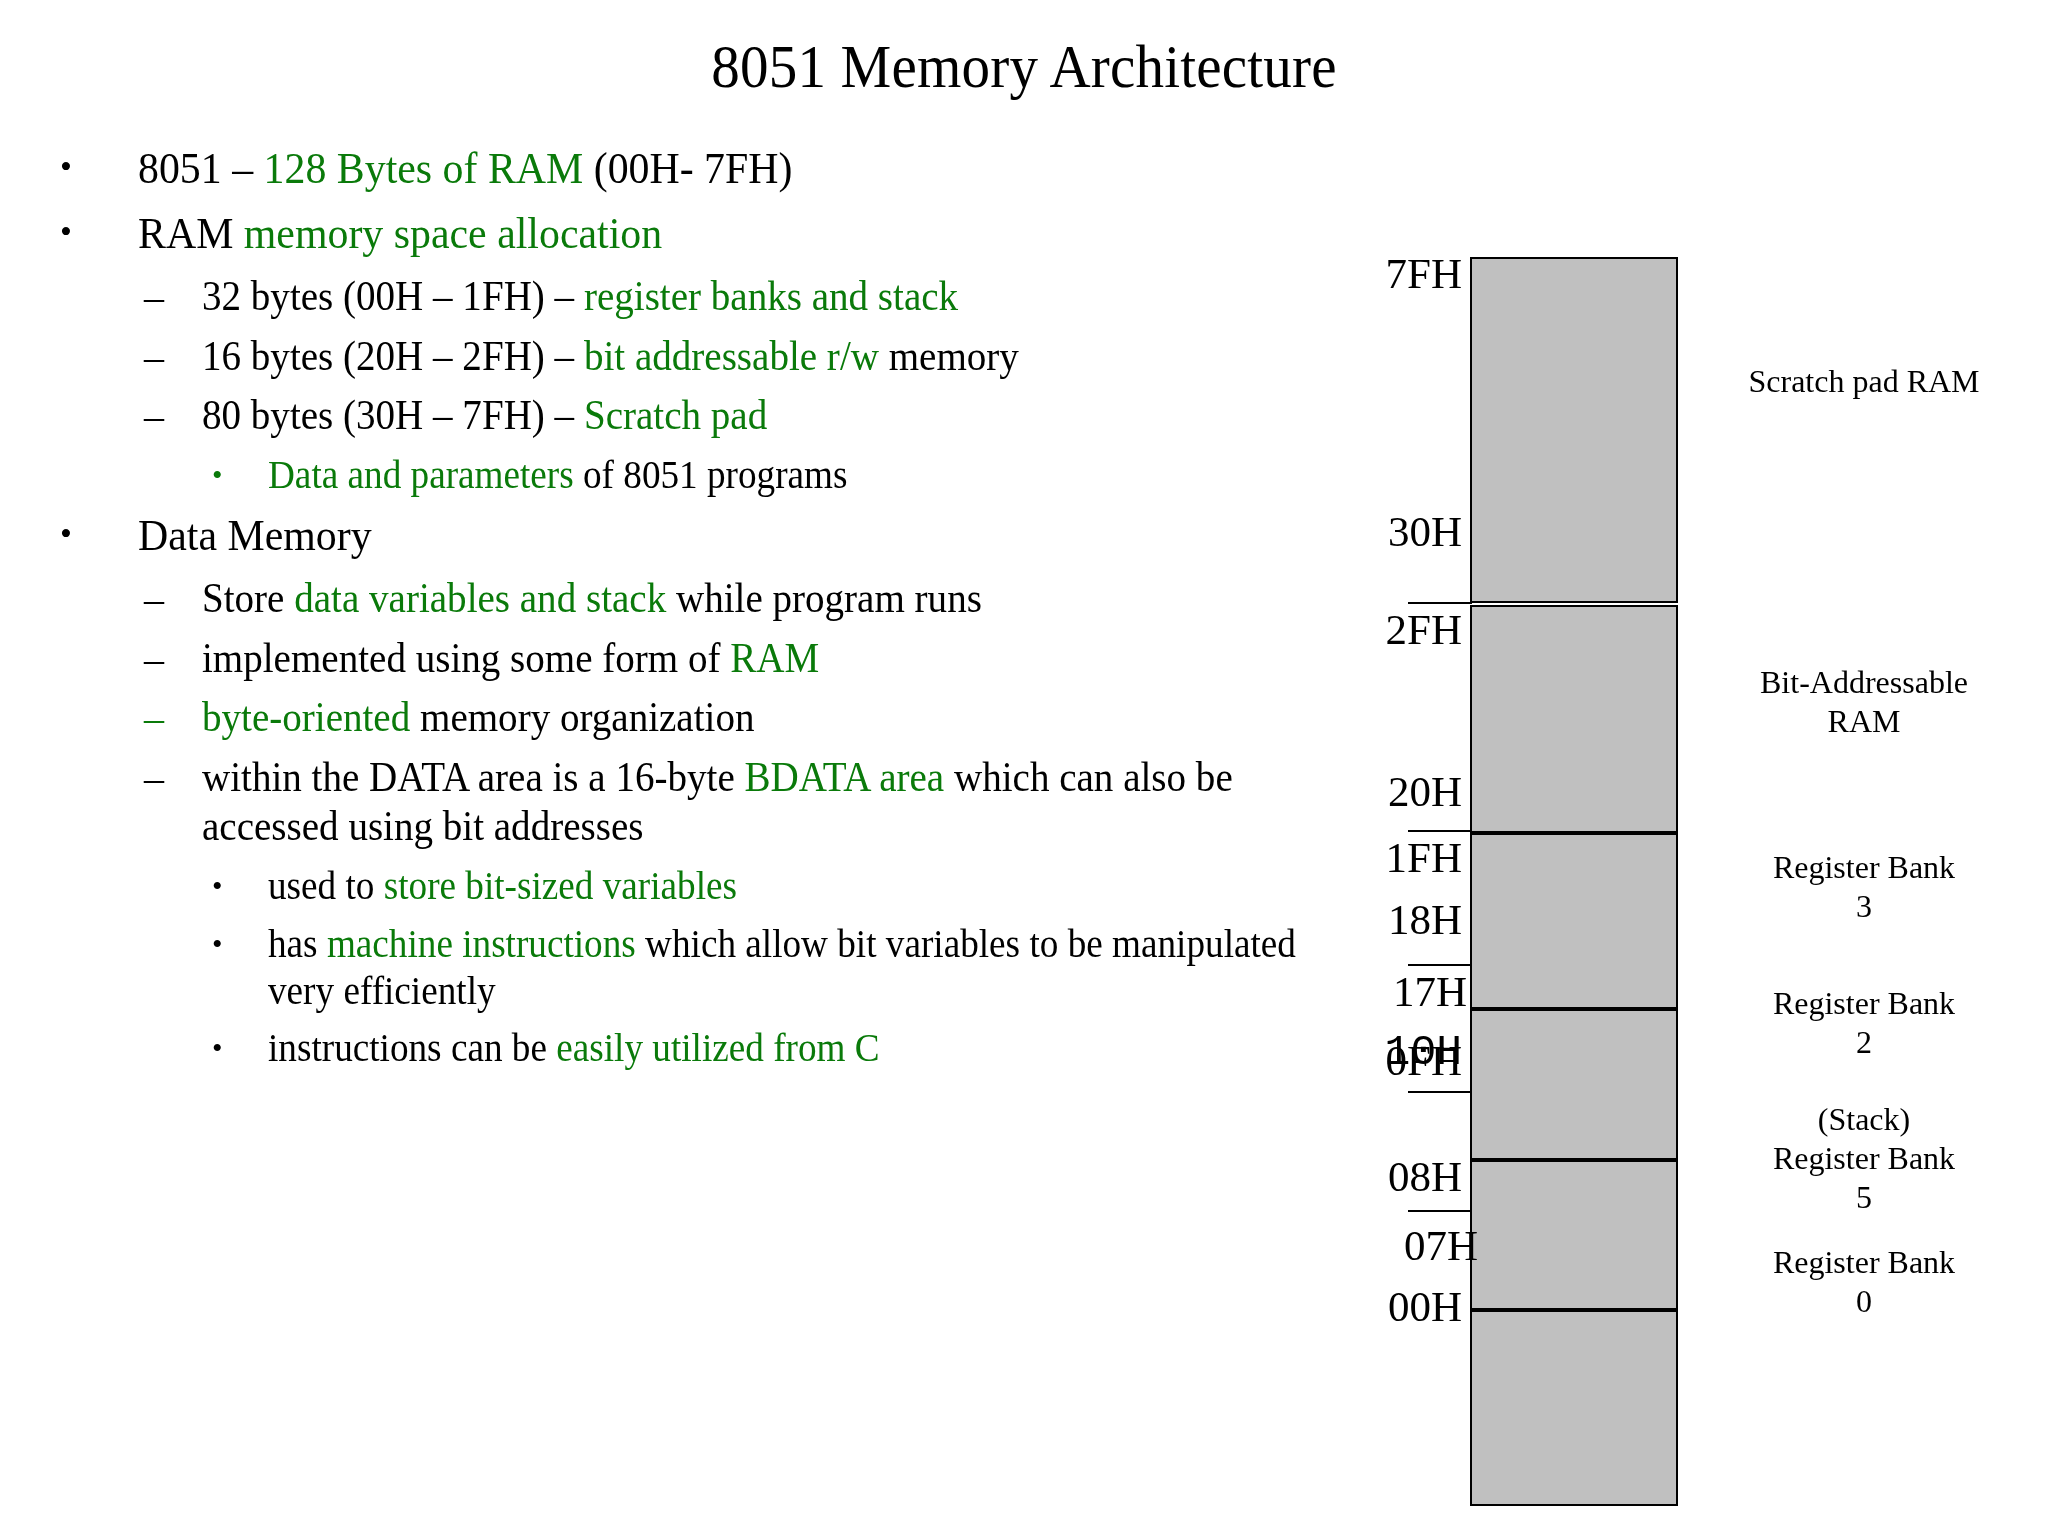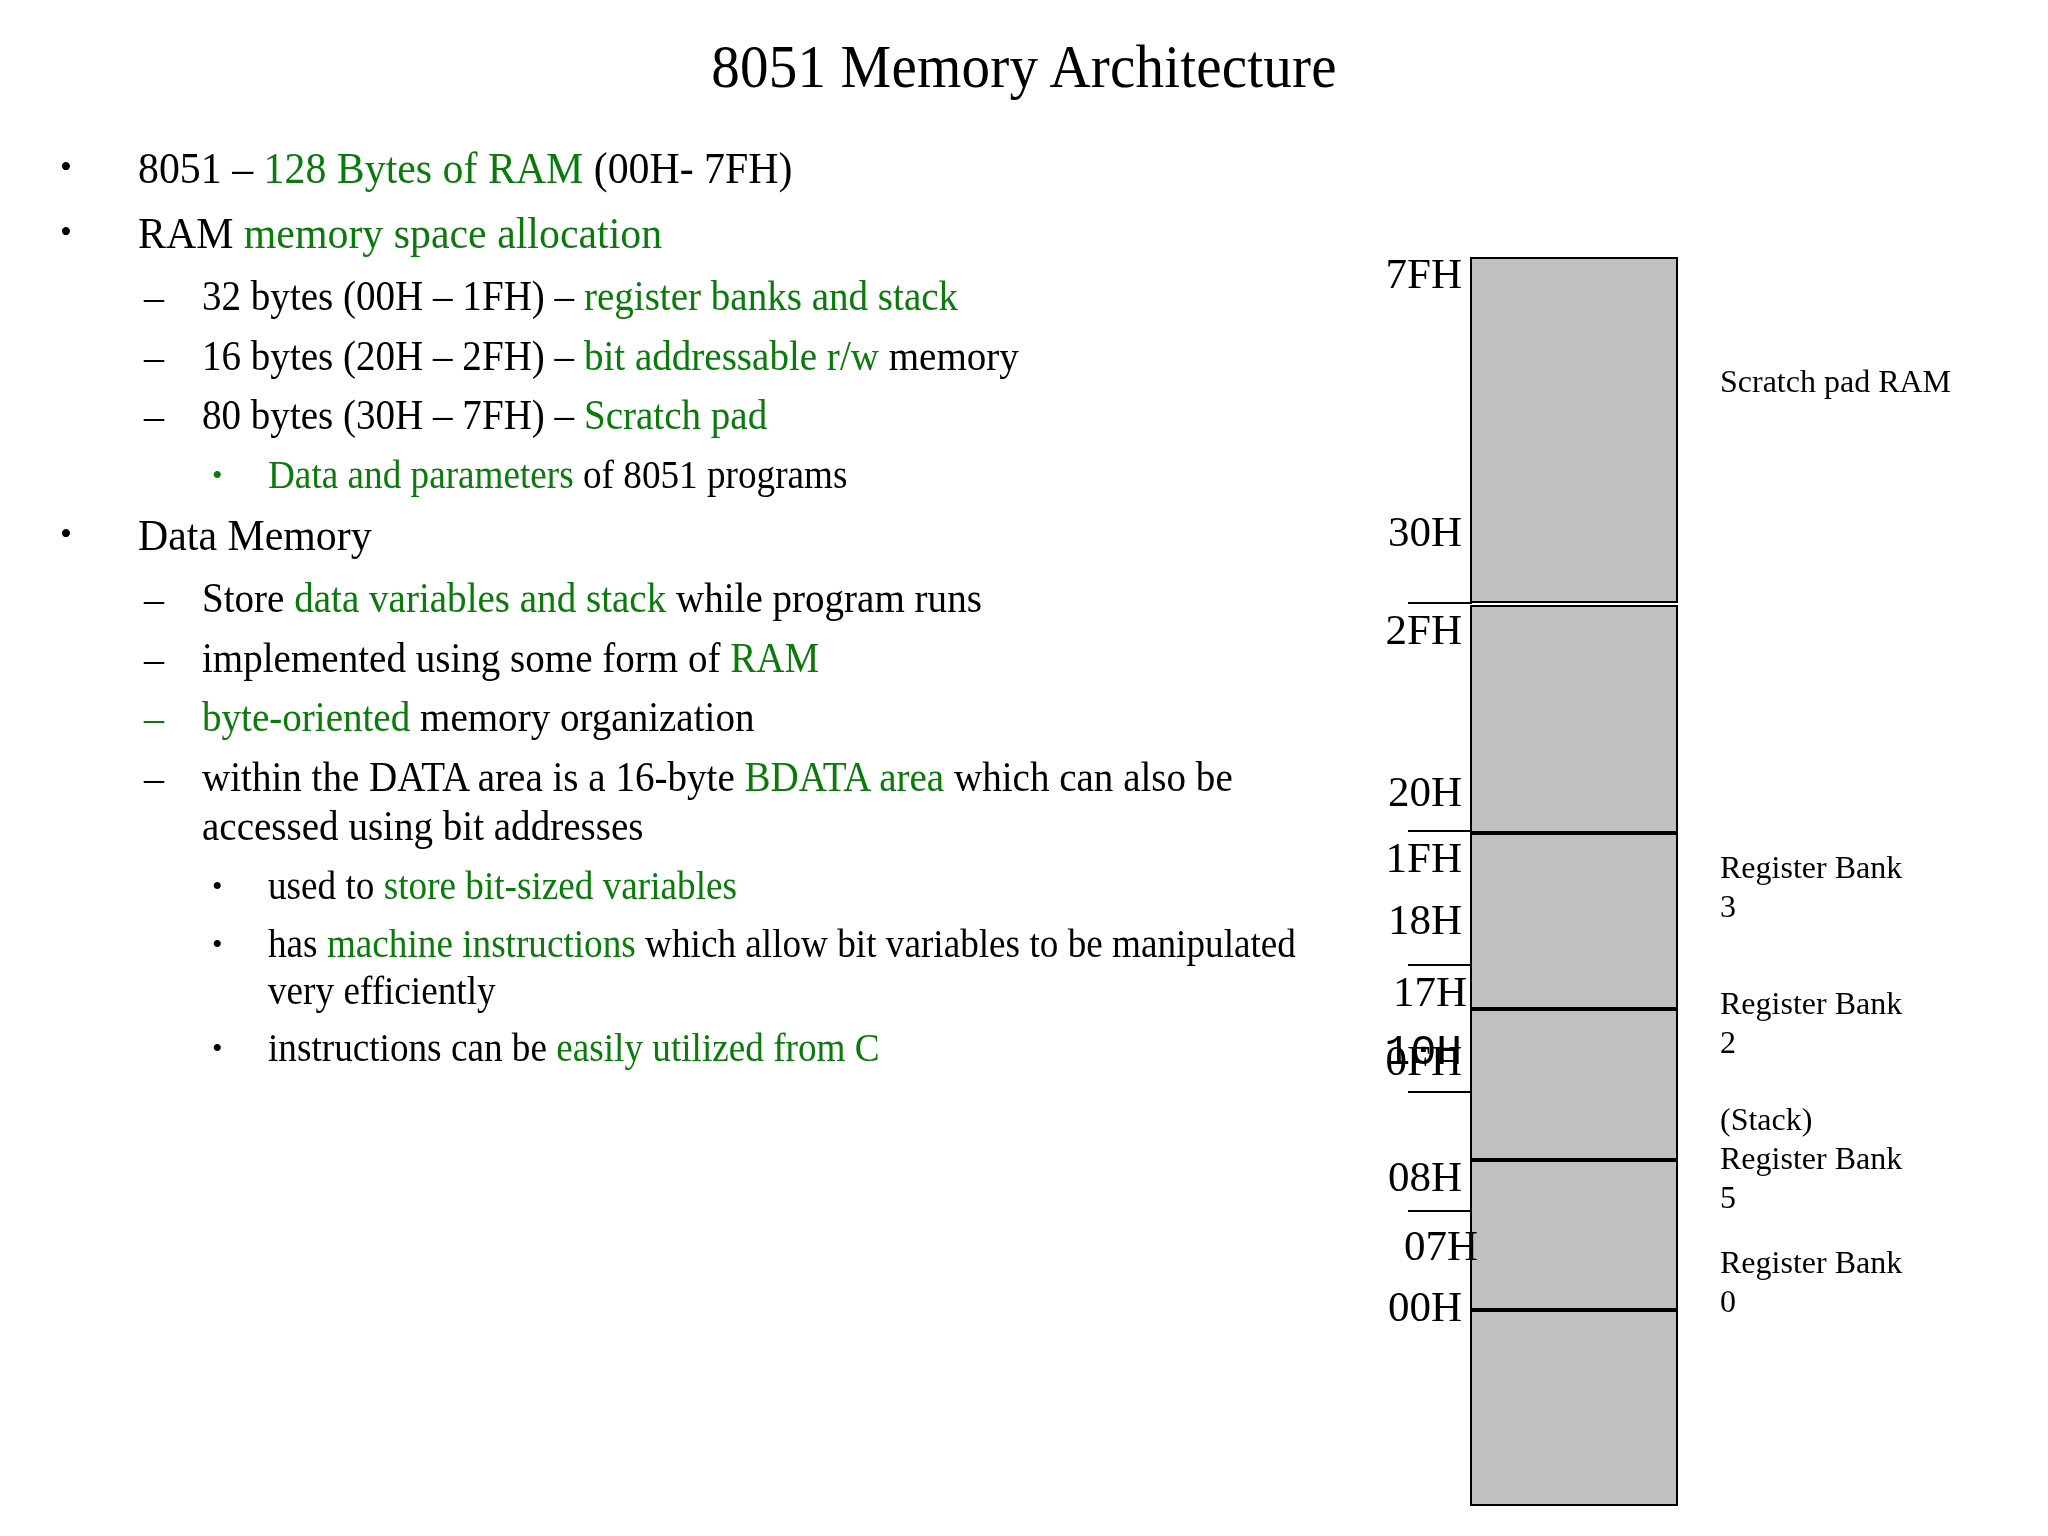--- a/index.html
+++ b/index.html
@@ -80,21 +80,21 @@
   .addr{
     position:absolute;
     width:130px;text-align:right;
     font-size:43px;line-height:1;
     white-space:nowrap;
   }
 
   .rlabel{
     position:absolute;
     left:390px;width:288px;
-    text-align:left;
+    text-align:center;
     font-size:32px;line-height:1.22;
     white-space:pre-line;
   }
 </style>
 </head>
 <body>
 
 <div class="slide">
 
   <div class="title">8051 Memory Architecture</div>
@@ -155,20 +155,22 @@
       <div class="row l3">
         <span class="mk" style="color: rgb(0, 0, 0);">•</span>
         <span class="tx"><span class="k">instructions can be </span><span class="g">easily utilized from C</span></span>
       </div>
     </div>
 
   <div class="diagram">
       <div class="memblock" style="top: 257px; height: 346px; background: rgb(192, 192, 192);"></div>
       <div class="rlabel" style="top: 362px;">Scratch pad RAM</div>
       <div class="memblock" style="top: 605px; height: 228px; background: rgb(192, 192, 192);"></div>
+      <div class="rlabel" style="top: 663px;">Bit-Addressable
+RAM</div>
       <div class="memblock" style="top: 833px; height: 176px; background: rgb(192, 192, 192);"></div>
       <div class="rlabel" style="top: 848px;">Register Bank
 3</div>
       <div class="memblock" style="top: 1009px; height: 151px; background: rgb(192, 192, 192);"></div>
       <div class="rlabel" style="top: 984px;">Register Bank
 2</div>
       <div class="memblock" style="top: 1160px; height: 150px; background: rgb(192, 192, 192);"></div>
       <div class="rlabel" style="top: 1100px;">(Stack)
 Register Bank
 5</div>

